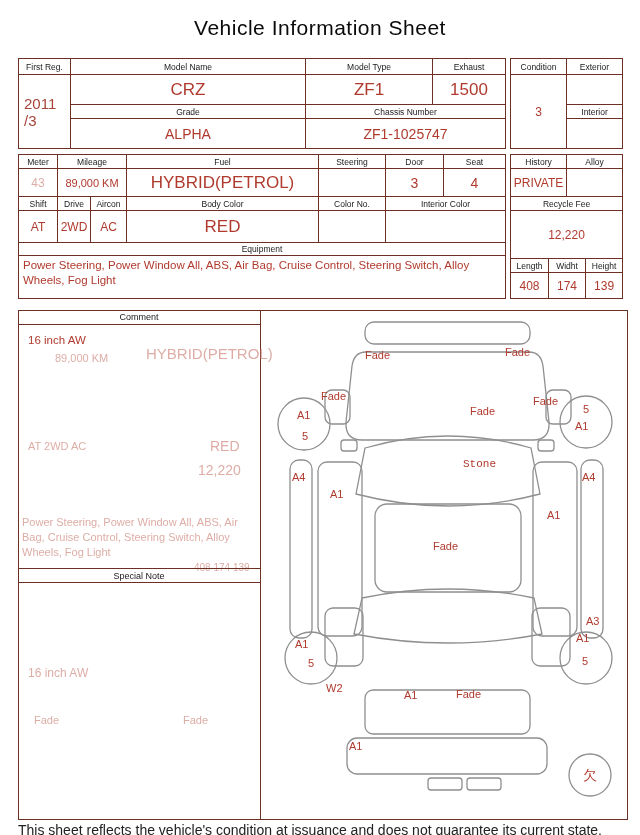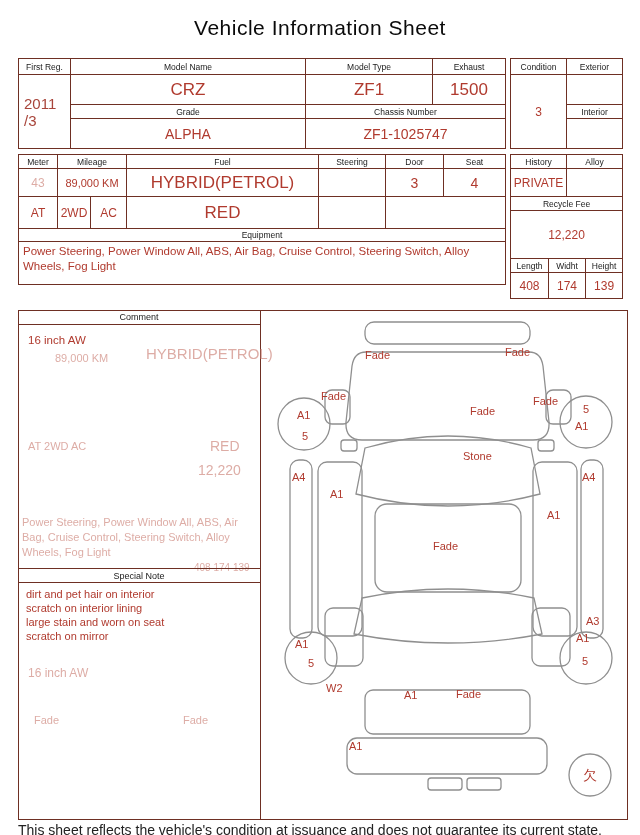--- a/index.html
+++ b/index.html
@@ -112,20 +112,28 @@
       <th>Seat</th>
     </tr>
     <tr style="height:28px">
       <td class="val" style="color:#cf8a80; opacity:.7;">43</td>
       <td class="val" colspan="2" style="font-size:11px">89,000 KM</td>
       <td class="val big">HYBRID(PETROL)</td>
       <td class="val"></td>
       <td class="val med">3</td>
       <td class="val med">4</td>
     </tr>
+    <tr style="height:14px">
+      <th>Shift</th>
+      <th>Drive</th>
+      <th>Aircon</th>
+      <th>Body Color</th>
+      <th>Color No.</th>
+      <th colspan="2">Interior Color</th>
+    </tr>
     <tr style="height:32px">
       <td class="val">AT</td>
       <td class="val">2WD</td>
       <td class="val">AC</td>
       <td class="val big">RED</td>
       <td class="val"></td>
       <td class="val" colspan="2"></td>
     </tr>
     <tr style="height:13px">
       <th colspan="7">Equipment</th>
@@ -185,26 +193,20 @@
     <span class="ghost" style="left:180px; top:152px; font-size:14px;">12,220</span>
     <span class="ghost" style="left:4px; top:205px; font-size:11px; width:234px; white-space:normal; line-height:15px;">Power Steering, Power Window All, ABS, Air Bag, Cruise Control, Steering Switch, Alloy Wheels, Fog Light</span>
     <span class="ghost" style="left:176px; top:252px; font-size:10px;">408  174  139</span>
     <span class="ghost" style="left:10px; top:356px; font-size:12px;">16 inch AW</span>
     <span class="ghost" style="left:16px; top:404px; font-size:11px;">Fade</span>
     <span class="ghost" style="left:165px; top:404px; font-size:11px;">Fade</span>
 
     <div class="abs redtext" style="left:10px; top:24px; font-size:11.5px;">16 inch AW</div>
 
     <div class="note-hdr">Special Note</div>
-    <div class="abs redtext" style="left:8px; top:277px; font-size:11px; line-height:14px;">
-      <div>dirt and pet hair on interior</div>
-      <div>scratch on interior lining</div>
-      <div>large stain and worn on seat</div>
-      <div>scratch on mirror</div>
-    </div>
   </div>
 
   <div class="abs" style="left:265px; top:310px; width:363px; height:510px;">
     <svg width="363" height="510" viewBox="0 0 363 510">
       <rect class="ln" x="100" y="12" width="165" height="22" rx="9"></rect>
       <path class="ln" d="M101,42 L264,42 Q276,42 278,56 L284,112 Q285,130 268,130 L97,130 Q80,130 81,112 L87,56 Q89,42 101,42 Z"></path>
       <rect class="ln" x="60" y="80" width="25" height="34" rx="7"></rect>
       <rect class="ln" x="281" y="80" width="25" height="34" rx="7"></rect>
       <path class="ln" d="M100,138 Q183,114 266,138 L275,184 Q183,208 91,184 Z"></path>
       <rect class="ln" x="76" y="130" width="16" height="11" rx="3"></rect>
@@ -232,21 +234,21 @@
     <span class="dlabel" style="left:240px; top:36px;">Fade</span>
     <span class="dlabel" style="left:56px; top:80px;">Fade</span>
     <span class="dlabel" style="left:268px; top:85px;">Fade</span>
     <span class="dlabel" style="left:205px; top:95px;">Fade</span>
     <span class="dlabel" style="left:32px; top:99px;">A1</span>
     <span class="dlabel" style="left:37px; top:120px;">5</span>
     <span class="dlabel" style="left:318px; top:93px;">5</span>
     <span class="dlabel" style="left:310px; top:110px;">A1</span>
     <span class="dlabel" style="left:27px; top:161px;">A4</span>
     <span class="dlabel" style="left:65px; top:178px;">A1</span>
-    <span class="dlabel" style="left:198px; top:140px;">Stone</span>
+    <span class="dlabel" style="left:198px; top:148px;font-family:Liberation Mono, monospace;">Stone</span>
     <span class="dlabel" style="left:317px; top:161px;">A4</span>
     <span class="dlabel" style="left:282px; top:199px;">A1</span>
     <span class="dlabel" style="left:168px; top:230px;">Fade</span>
     <span class="dlabel" style="left:277px; top:305px;margin-left:44px;">A3</span>
     <span class="dlabel" style="left:30px; top:328px;">A1</span>
     <span class="dlabel" style="left:43px; top:347px;">5</span>
     <span class="dlabel" style="left:61px; top:372px;text-align:right;">W2</span>
     <span class="dlabel" style="left:311px; top:322px;">A1</span>
     <span class="dlabel" style="left:317px; top:345px;">5</span>
     <span class="dlabel" style="left:139px; top:379px;">A1</span>

